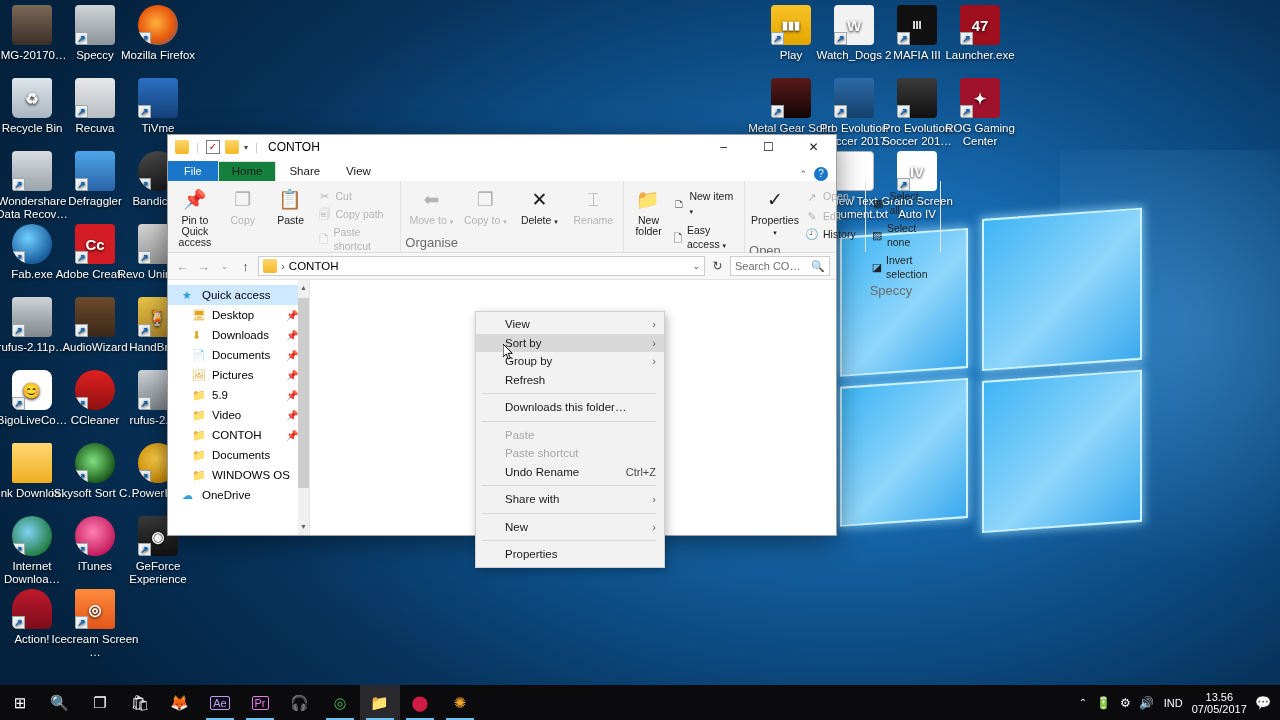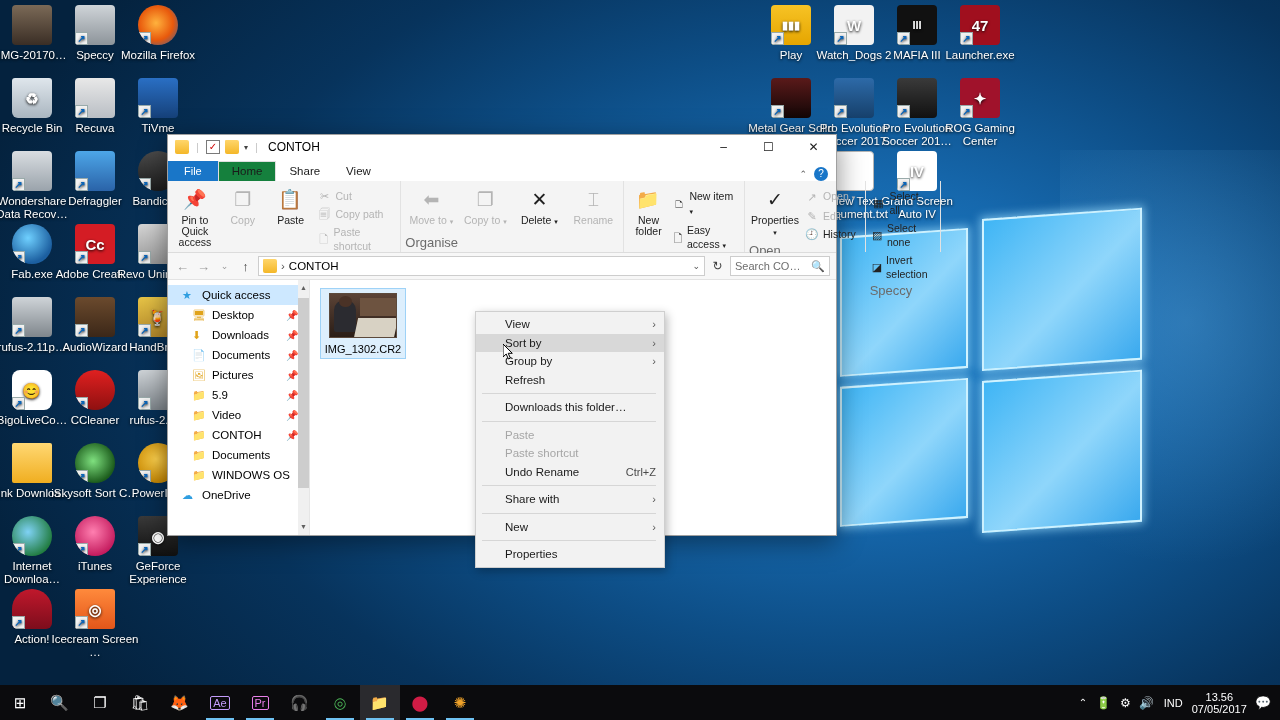--- a/index.html
+++ b/index.html
@@ -531,30 +531,20 @@
               <span>OneDrive</span>
             </div>
           </div>
         <div id="navscroll">
           <div class="scrollarrow" style="top:0;">▲</div>
           <div id="navthumb"></div>
           <div class="scrollarrow" style="bottom:0;">▼</div>
         </div>
       </div>
 
-      <div id="filepane">
-        <div id="filelist" style="display:flex;gap:8px;flex-wrap:wrap;">
-            <div class="fileitem"><div class="thumb">
-                <div style="position:absolute;left:4px;top:6px;width:22px;height:32px;background:#2b2b30;border-radius:10px 10px 2px 2px;"></div>
-                <div style="position:absolute;left:9px;top:2px;width:13px;height:11px;background:#4a3226;border-radius:50%;"></div>
-                <div style="position:absolute;left:26px;top:24px;width:40px;height:20px;background:#d8d2c4;transform:skewX(-12deg);"></div>
-                <div style="position:absolute;left:30px;top:4px;width:36px;height:18px;background:#6d5340;"></div>
-              </div><span>IMG_1302.CR2</span></div>
-          </div>
-      </div>
     </div>
 
   </div>
 
   <div id="ctxmenu">
       <div class="mi">
         <span>View</span>
         <span class="arr">›</span>
       </div>
       <div class="mi hl">

